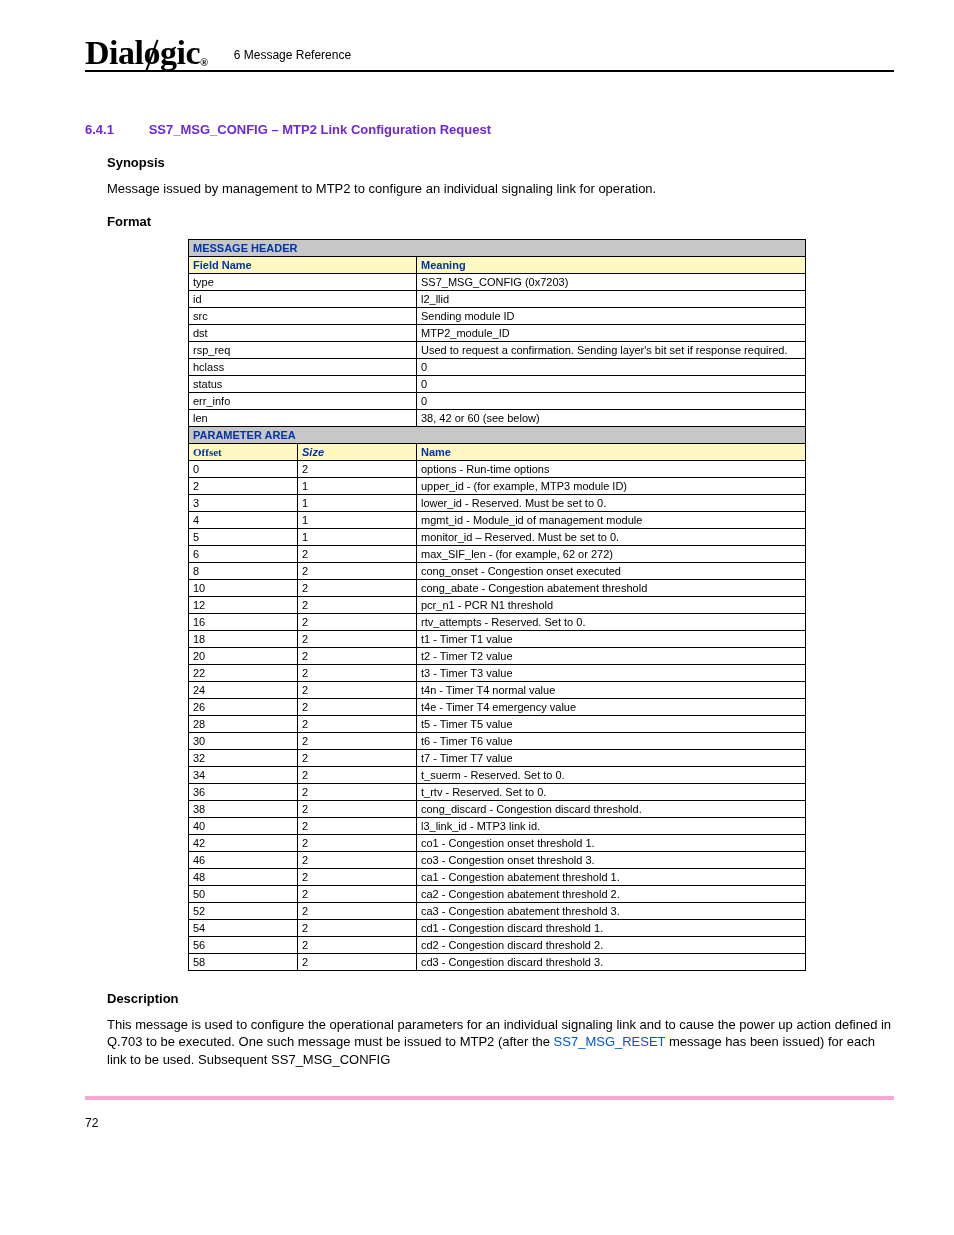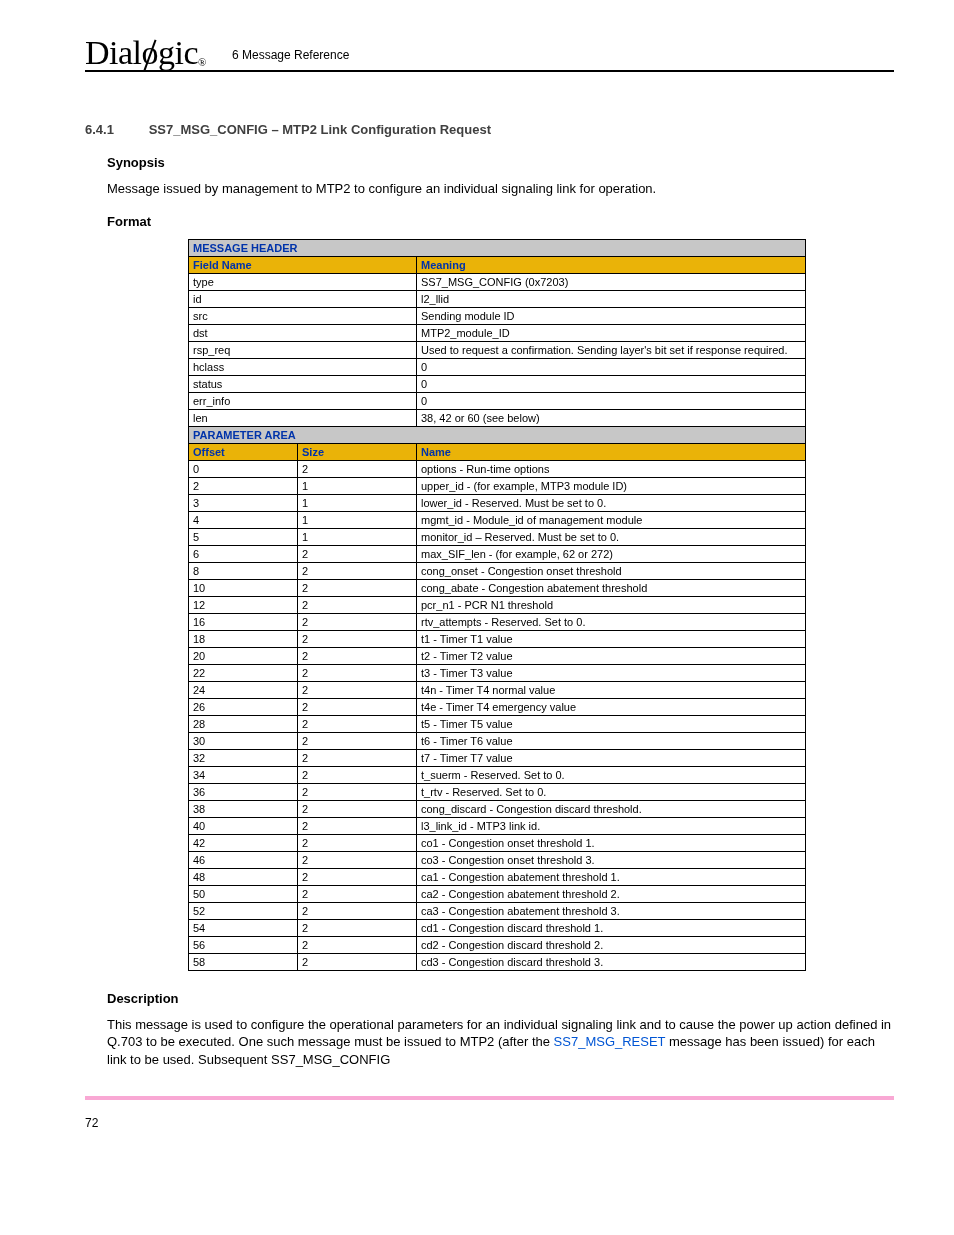--- a/index.html
+++ b/index.html
@@ -17,21 +17,21 @@
   .header-row {
     display: flex;
     align-items: flex-end;
     border-bottom: 2px solid #000;
     padding-bottom: 2px;
     margin-bottom: 50px;
   }
   .logo {
     font-family: Georgia, 'Times New Roman', serif;
     font-size: 34px;
-    font-weight: 400;
+    font-weight: 700;
     letter-spacing: -0.5px;
     margin-right: 26px;
     position: relative;
     top: 4px;
   }
   .logo .o {
     display: inline-block;
     position: relative;
   }
   .logo .o::after {
@@ -50,21 +50,21 @@
     position: relative;
     bottom: 3px;
   }
   .header-text {
     font-size: 12px;
     padding-bottom: 6px;
     text-align: center;
   }
   h2.section {
     font-size: 13px;
-    color: #404040;
+    color: #6d28d9;
     font-weight: bold;
     margin: 0 0 18px 0;
   }
   h2.section .num { display:inline-block; width:60px; }
   h3.sub {
     font-size: 13px;
     font-weight: bold;
     margin: 0 0 10px 0;
     padding-left: 22px;
   }
@@ -93,25 +93,25 @@
     color: #0033aa;
     font-weight: bold;
     text-align: left;
     font-size: 11px;
   }
   .th-col {
     color: #0033aa;
     font-weight: bold;
     text-align: center;
     font-size: 11px;
-    background: #eab308;
+    background: #fef9c3;
   }
   .w-field { width: 210px; }
-  .w-offset { width: 100px; }
-  .w-size { width: 110px; }
+  .w-offset { width: 100px; font-family: Liberation Serif, serif; }
+  .w-size { width: 110px; font-style: italic; }
   .footer-rule {
     border-top: 4px solid #f9a8d4;
     margin-top: 28px;
     padding-top: 16px;
     font-size: 12px;
   }
 </style>
 </head>
 <body>
 
@@ -217,21 +217,21 @@
           <td>monitor_id – Reserved. Must be set to 0.</td>
         </tr>
         <tr>
           <td>6</td>
           <td>2</td>
           <td>max_SIF_len - (for example, 62 or 272)</td>
         </tr>
         <tr>
           <td>8</td>
           <td>2</td>
-          <td>cong_onset - Congestion onset threshold</td>
+          <td>cong_onset - Congestion onset executed</td>
         </tr>
         <tr>
           <td>10</td>
           <td>2</td>
           <td>cong_abate - Congestion abatement threshold</td>
         </tr>
         <tr>
           <td>12</td>
           <td>2</td>
           <td>pcr_n1 - PCR N1 threshold</td>

